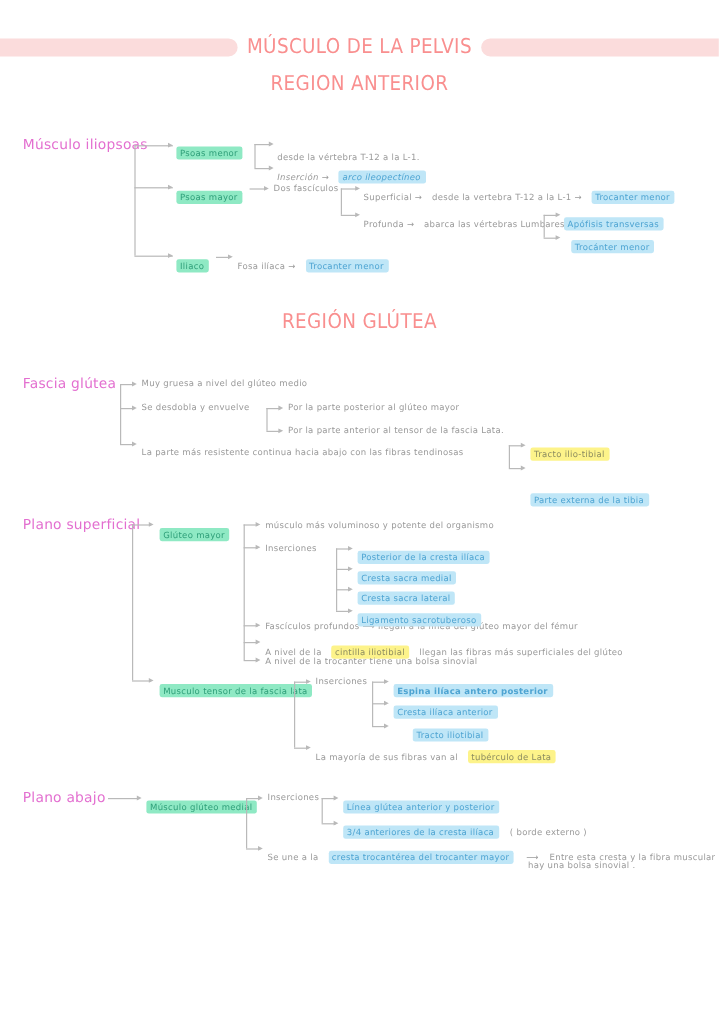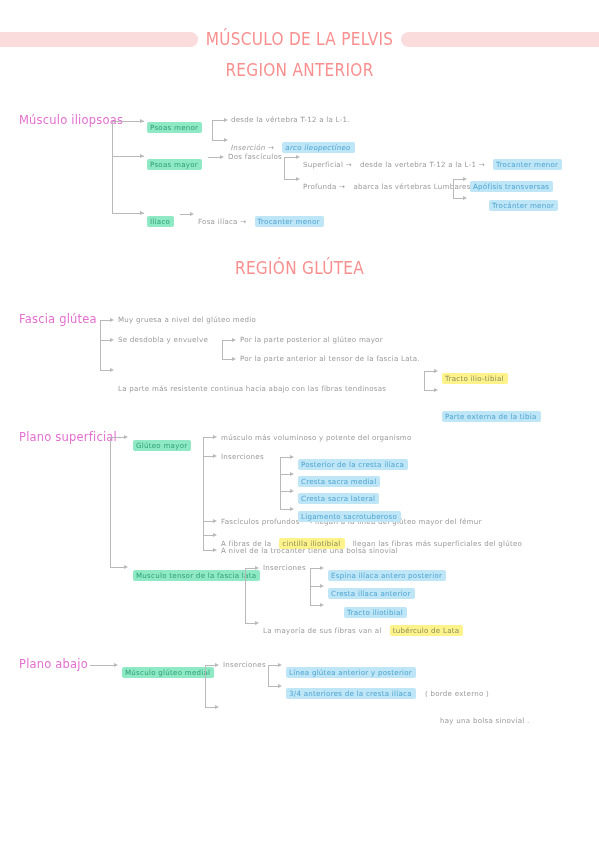--- a/index.html
+++ b/index.html
@@ -91,21 +91,21 @@
   <div class="arrow" style="left:140px;top:210.6px;"></div>
 
   <div class="node" style="left:147px;top:115px;">
     <span class="hw hl hl-green">Psoas menor</span>
   </div>
   <div class="ln v" style="left:212px;top:120px;height:20px;"></div>
   <div class="ln h" style="left:212px;top:120px;width:14px;"></div>
   <div class="ln h" style="left:212px;top:140px;width:14px;"></div>
   <div class="arrow" style="left:224px;top:117.6px;"></div>
   <div class="arrow" style="left:224px;top:137.6px;"></div>
-  <div class="node hw" style="left:231px;top:115px;">desde la vértebra T-12 a la L-1.</div>
+  <div class="node hw" style="left:231px;top:126px;">desde la vértebra T-12 a la L-1.</div>
   <div class="node" style="left:231px;top:135px;font-style:italic;">
     <span class="hw">Inserción →</span>
     <span class="hw hl hl-blue" style="margin-left:3px;">arco ileopectíneo</span>
   </div>
 
   <div class="node" style="left:147px;top:152px;">
     <span class="hw hl hl-green">Psoas mayor</span>
   </div>
   <div class="ln h" style="left:208px;top:157px;width:14px;"></div>
   <div class="arrow" style="left:220px;top:154.6px;"></div>
@@ -128,21 +128,21 @@
     <span class="hw" style="margin-left:3px;">abarca las vértebras Lumbares</span>
   </div>
   <div class="ln v" style="left:453px;top:179px;height:19px;"></div>
   <div class="ln h" style="left:453px;top:179px;width:12px;"></div>
   <div class="ln h" style="left:453px;top:198px;width:12px;"></div>
   <div class="arrow" style="left:463px;top:176.6px;"></div>
   <div class="arrow" style="left:463px;top:195.6px;"></div>
   <div class="node" style="left:470px;top:174px;">
     <span class="hw hl hl-blue">Apófisis transversas</span>
   </div>
-  <div class="node" style="left:489px;top:193px;text-align:center;">
+  <div class="node" style="left:476px;top:193px;text-align:center;">
     <span class="hw hl hl-blue">Trocánter menor</span>
   </div>
 
   <div class="node" style="left:147px;top:209px;">
     <span class="hw hl hl-green">Iliaco</span>
   </div>
   <div class="ln h" style="left:180px;top:214px;width:12px;"></div>
   <div class="arrow" style="left:190px;top:211.6px;"></div>
   <div class="node" style="left:198px;top:209px;">
     <span class="hw">Fosa ilíaca →</span>
@@ -156,21 +156,21 @@
   <div class="ln v" style="left:100px;top:320px;height:50px;"></div>
   <div class="ln h" style="left:100px;top:320px;width:12px;"></div>
   <div class="ln h" style="left:100px;top:340px;width:12px;"></div>
   <div class="ln h" style="left:100px;top:370px;width:12px;"></div>
   <div class="arrow" style="left:110px;top:317.6px;"></div>
   <div class="arrow" style="left:110px;top:337.6px;"></div>
   <div class="arrow" style="left:110px;top:367.6px;"></div>
 
   <div class="node hw" style="left:118px;top:315px;">Muy gruesa a nivel del glúteo medio</div>
   <div class="node hw" style="left:118px;top:335px;">Se desdobla y envuelve</div>
-  <div class="node hw" style="left:118px;top:384px;">La parte más resistente continua hacia abajo con las fibras tendinosas</div>
+  <div class="node hw" style="left:118px;top:372px;">La parte más resistente continua hacia abajo con las fibras tendinosas</div>
 
   <div class="ln v" style="left:222px;top:340px;height:19px;"></div>
   <div class="ln h" style="left:222px;top:340px;width:12px;"></div>
   <div class="ln h" style="left:222px;top:359px;width:12px;"></div>
   <div class="arrow" style="left:232px;top:337.6px;"></div>
   <div class="arrow" style="left:232px;top:356.6px;"></div>
   <div class="node hw" style="left:240px;top:335px;">Por la parte posterior al glúteo mayor</div>
   <div class="node hw" style="left:240px;top:354px;">Por la parte anterior al tensor de la fascia Lata.</div>
 
   <div class="ln v" style="left:424px;top:371px;height:19px;"></div>
@@ -207,21 +207,21 @@
   <div class="arrow" style="left:213px;top:453.6px;"></div>
   <div class="arrow" style="left:213px;top:518.6px;"></div>
   <div class="arrow" style="left:213px;top:532.6px;"></div>
   <div class="arrow" style="left:213px;top:547.6px;"></div>
 
   <div class="node hw" style="left:221px;top:433px;">músculo más voluminoso y potente del organismo</div>
   <div class="node hw" style="left:221px;top:452px;">Inserciones</div>
   <div class="node hw" style="left:221px;top:517px;">Fascículos profundos  ⟶  llegan a la línea del glúteo mayor del fémur</div>
 
   <div class="node" style="left:221px;top:531px;">
-    <span class="hw">A fibras de la</span>
+    <span class="hw">A nivel de la</span>
     <span class="hw hl hl-yellow" style="margin-left:3px;">cintilla iliotibial</span>
     <span class="hw" style="margin-left:3px;">llegan las fibras más superficiales del glúteo</span>
   </div>
   <div class="node hw" style="left:221px;top:546px;">A nivel de la trocanter tiene una bolsa sinovial</div>
 
   <div class="ln v" style="left:280px;top:457px;height:52px;"></div>
   <div class="ln h" style="left:280px;top:457px;width:12px;"></div>
   <div class="ln h" style="left:280px;top:474px;width:12px;"></div>
   <div class="ln h" style="left:280px;top:491px;width:12px;"></div>
   <div class="ln h" style="left:280px;top:509px;width:12px;"></div>
@@ -255,21 +255,21 @@
   <div class="node hw" style="left:263px;top:563px;">Inserciones</div>
 
   <div class="ln v" style="left:310px;top:568px;height:37px;"></div>
   <div class="ln h" style="left:310px;top:568px;width:12px;"></div>
   <div class="ln h" style="left:310px;top:586px;width:12px;"></div>
   <div class="ln h" style="left:310px;top:605px;width:12px;"></div>
   <div class="arrow" style="left:320px;top:565.6px;"></div>
   <div class="arrow" style="left:320px;top:583.6px;"></div>
   <div class="arrow" style="left:320px;top:602.6px;"></div>
 
-  <div class="node" style="left:328px;top:563px;">
+  <div class="node" style="left:328px;top:563px;font-weight:bold;">
     <span class="hw hl hl-blue">Espina ilíaca antero posterior</span>
   </div>
   <div class="node" style="left:328px;top:581px;">
     <span class="hw hl hl-blue">Cresta ilíaca anterior</span>
   </div>
   <div class="node" style="left:328px;top:600px;margin-left:16px;">
     <span class="hw hl hl-blue">Tracto iliotibial</span>
   </div>
 
   <div class="node" style="left:263px;top:618px;">
@@ -299,15 +299,21 @@
   <div class="arrow" style="left:278px;top:683.6px;"></div>
 
   <div class="node" style="left:286px;top:660px;">
     <span class="hw hl hl-blue">Línea glútea anterior y posterior</span>
   </div>
   <div class="node" style="left:286px;top:681px;">
     <span class="hw hl hl-blue">3/4 anteriores de la cresta ilíaca</span>
     <span class="hw" style="margin-left:4px;">( borde externo )</span>
   </div>
 
+  <div class="node" style="left:223px;top:702px;">
+    <span class="hw">Se une a la</span>
+    <span class="hw hl hl-blue" style="margin-left:3px;">cresta trocantérea del trocanter mayor</span>
+    <span class="hw" style="margin-left:5px;">⟶</span>
+    <span class="hw" style="margin-left:4px;">Entre esta cresta y la fibra muscular</span>
+  </div>
   <div class="node hw" style="left:440px;top:716px;">hay una bolsa sinovial .</div>
 
 </div>
 
 </body></html>

